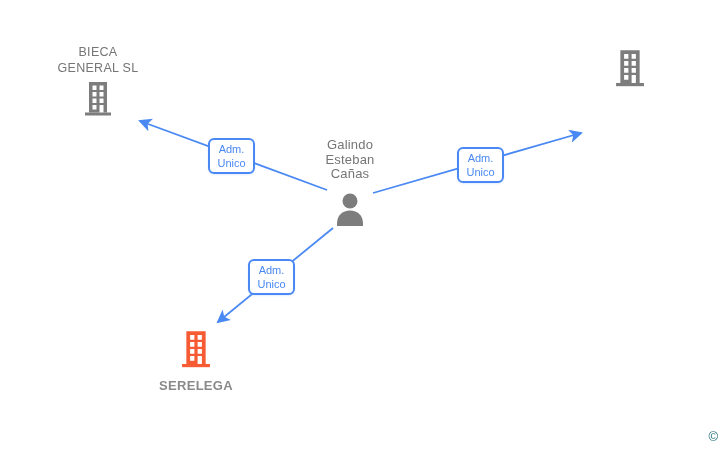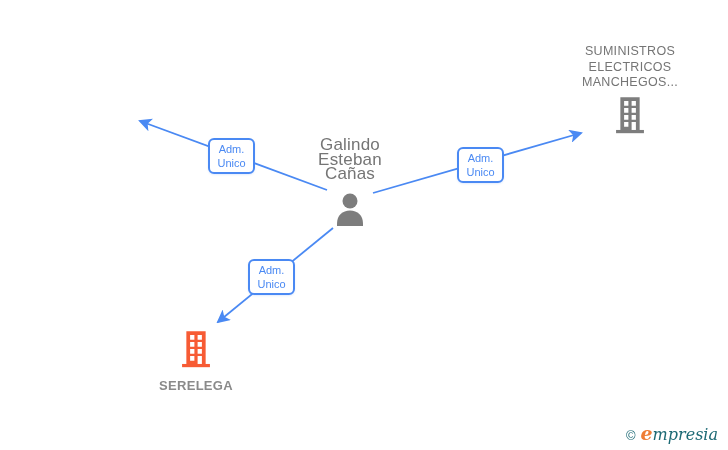--- a/index.html
+++ b/index.html
@@ -26,21 +26,21 @@
   .node{position:absolute;text-align:center;}
   .company-name{
     color:var(--text-gray);
     font-size:12.5px;
     line-height:16px;
     letter-spacing:.3px;
   }
   .company-name span{display:block;}
   .person-name{
     color:var(--text-gray);
-    font-size:17px;
+    font-size:13px;
     line-height:14.5px;
     letter-spacing:.2px;
   }
   .person-name span{display:block;}
   .icon-wrap{display:block;color:var(--node-gray);}
   .icon-orange{color:var(--highlight-orange);}
   .serelega-name{
     color:#8a8a8a;
     font-weight:bold;
     font-size:13px;
@@ -97,27 +97,38 @@
     <defs>
       <marker id="arrow" viewBox="0 0 10 10" refX="8.5" refY="5" markerWidth="7.5" markerHeight="7.5" orient="auto">
         <path class="arrowhead" d="M0 0 L10 5 L0 10 L2.5 5 Z"></path>
       </marker>
     </defs>
     <line class="edge-line" x1="327" y1="190" x2="140" y2="121" marker-end="url(#arrow)"></line>
     <line class="edge-line" x1="373" y1="193" x2="581" y2="133" marker-end="url(#arrow)"></line>
     <line class="edge-line" x1="333" y1="228" x2="218" y2="322" marker-end="url(#arrow)"></line>
   </svg>
 
+  <div class="node" style="left:40px;top:44px;width:116px;">
+    <div class="company-name">
+      <span>BIECA</span>
+      <span>GENERAL  SL</span>
+    </div>
+    <span class="icon-wrap" style="margin-top:6px;">
+      <svg width="28" height="34" viewBox="0 0 28 34">
+        <rect x="1" y="30.5" width="26" height="3" fill="currentColor"></rect>
+        <path fill="currentColor" fill-rule="evenodd" d="M5 0 H23 V30.5 H5 Z
+          M8.5 3.5 h4 v4.5 h-4 Z  M15.5 3.5 h4 v4.5 h-4 Z
+          M8.5 10 h4 v4.5 h-4 Z   M15.5 10 h4 v4.5 h-4 Z
+          M8.5 16.5 h4 v4.5 h-4 Z M15.5 16.5 h4 v4.5 h-4 Z
+          M8.5 23 h4 v4.5 h-4 Z   M15.5 23 h4 v7.5 h-4 Z"></path>
+      </svg>
+    </span>
+  </div>
 
   <div class="node" style="left:563px;top:44px;width:134px;">
-    <div class="company-name" style="line-height:15.5px;">
-      <span>SUMINISTROS</span>
-      <span>ELECTRICOS</span>
-      <span>MANCHEGOS...</span>
-    </div>
     <span class="icon-wrap" style="margin-top:6px;">
       <svg width="30" height="37" viewBox="0 0 28 34">
         <rect x="1" y="30.5" width="26" height="3" fill="currentColor"></rect>
         <path fill="currentColor" fill-rule="evenodd" d="M5 0 H23 V30.5 H5 Z
           M8.5 3.5 h4 v4.5 h-4 Z  M15.5 3.5 h4 v4.5 h-4 Z
           M8.5 10 h4 v4.5 h-4 Z   M15.5 10 h4 v4.5 h-4 Z
           M8.5 16.5 h4 v4.5 h-4 Z M15.5 16.5 h4 v4.5 h-4 Z
           M8.5 23 h4 v4.5 h-4 Z   M15.5 23 h4 v7.5 h-4 Z"></path>
       </svg>
     </span>
@@ -152,16 +163,15 @@
       <span>SERELEGA</span>
     </div>
   </div>
 
   <div class="edge-label" style="left:208px;top:138px;">Adm. Unico</div>
   <div class="edge-label" style="left:457px;top:147px;">Adm. Unico</div>
   <div class="edge-label" style="left:248px;top:259px;">Adm. Unico</div>
 
   <div class="brand">
     <span class="copy">©</span>
-    <span class="word"><span class="first">e</span><span>mpresia</span></span>
   </div>
 
 </div>
 
 </body></html>

